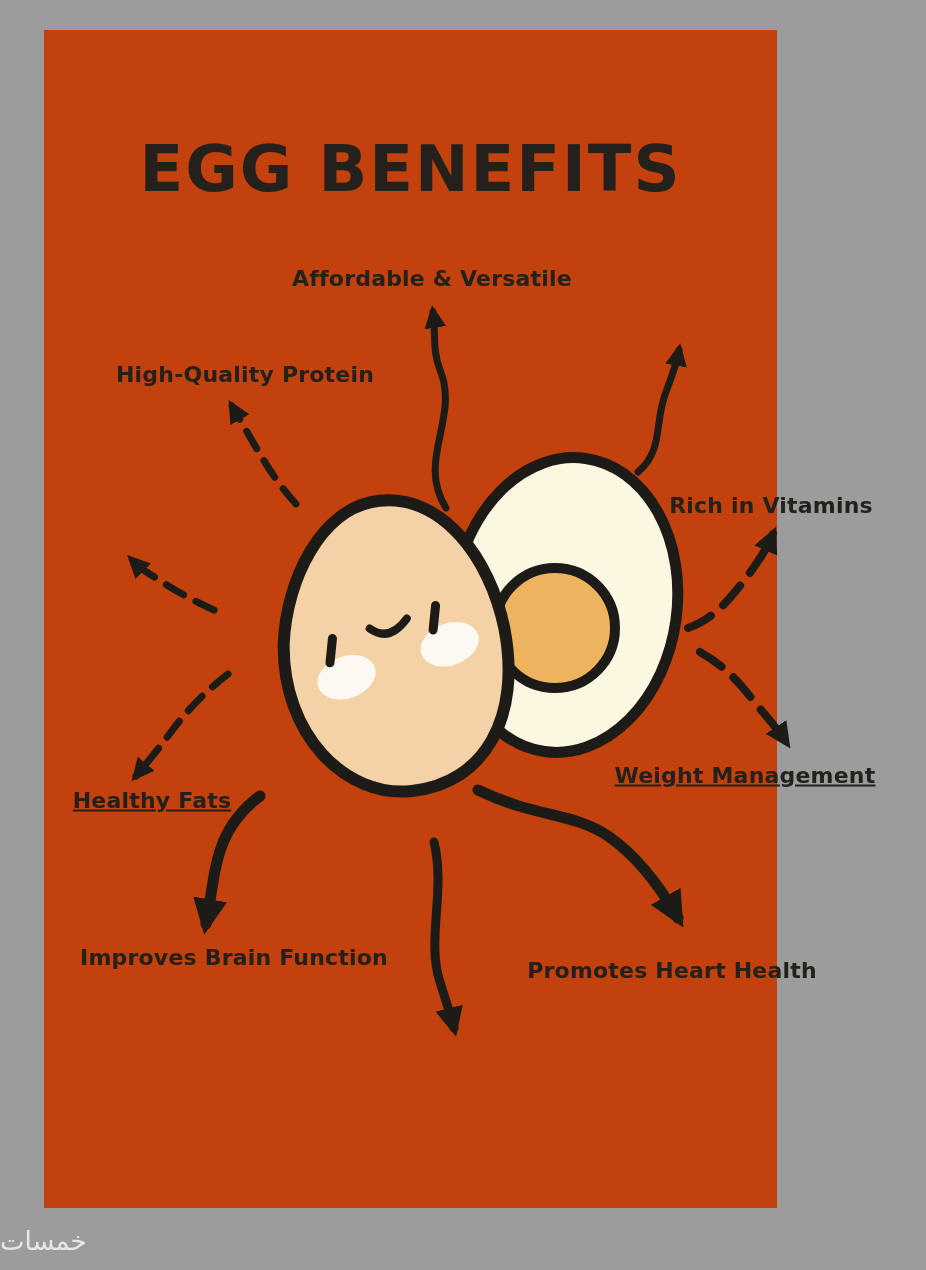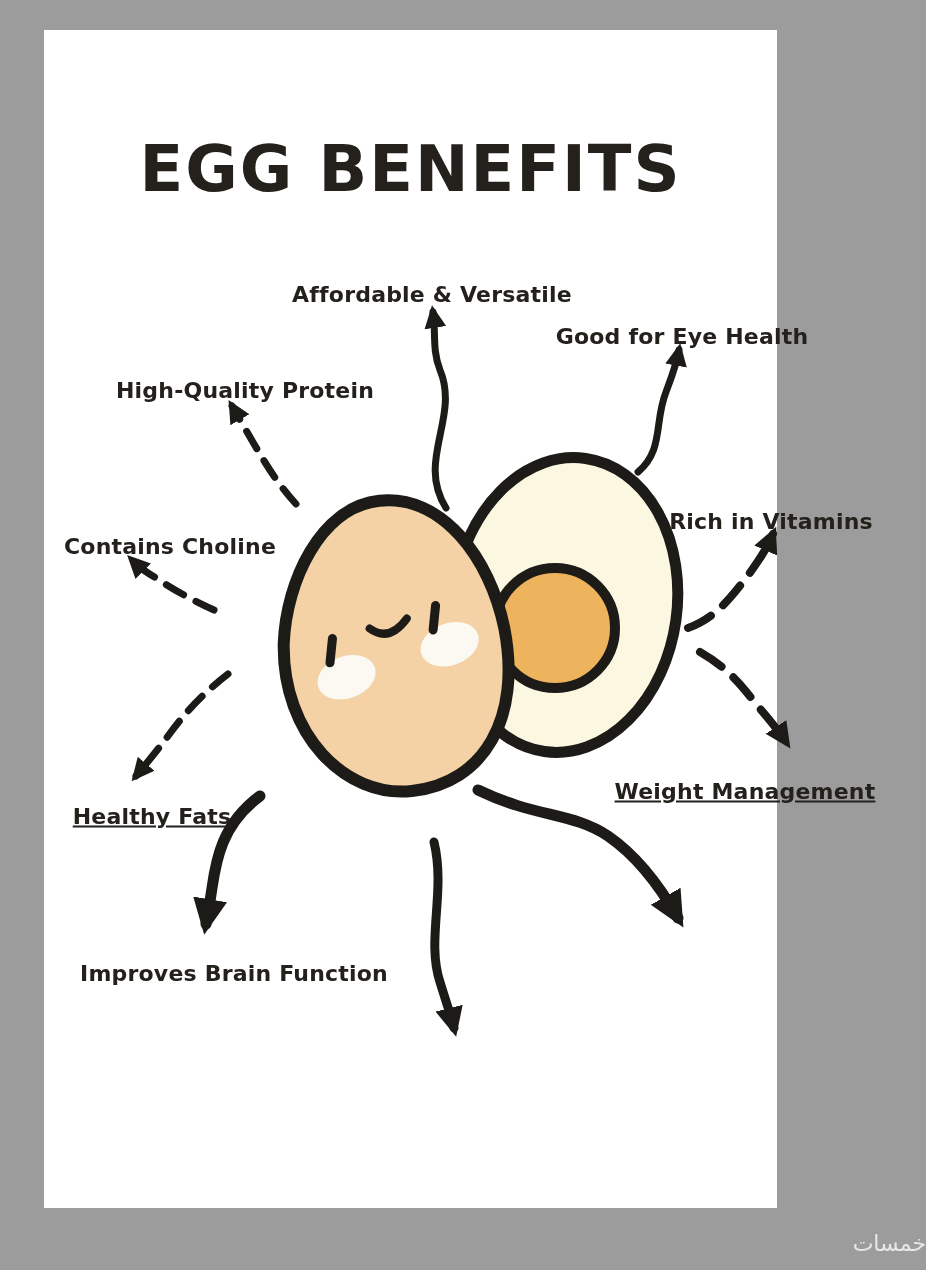--- a/index.html
+++ b/index.html
@@ -13,21 +13,21 @@
     height: 1270px;
     background: #9c9c9c;
     overflow: hidden;
   }
   .poster {
     position: absolute;
     left: 44px;
     top: 30px;
     width: 733px;
     height: 1178px;
-    background: #ffffff;
+    background: #c2410c;
   }
   .title {
     position: absolute;
     top: 102px;
     left: 0;
     width: 100%;
     text-align: center;
     font-size: 64px;
     font-weight: 900;
     letter-spacing: 2px;
@@ -42,29 +42,28 @@
     height: 1178px;
   }
   .benefit {
     position: absolute;
     transform: translate(-50%, -50%);
     white-space: nowrap;
     font-size: 22px;
     font-weight: 700;
     color: #24211c;
     letter-spacing: 0.2px;
-    margin-top: 16px;
   }
   .watermark {
     position: absolute;
     bottom: 14px;
     left: 0;
     width: 100%;
-    text-align: right;
-    font-size: 22px;
+    text-align: left;
+    font-size: 26px;
     color: rgba(245,245,245,0.85);
     direction: rtl;
   }
 </style>
 </head>
 <body>
 
 <div class="frame">
   <div class="poster">
 
@@ -99,24 +98,23 @@
         <path d="M 351 470 C 292 470, 250 540, 241 602 C 230 692, 286 762, 353 762 C 426 762, 470 700, 462 610 C 455 538, 414 470, 351 470 Z" fill="#f4d2a6" stroke="#1d1b18" stroke-width="12"></path>
         <ellipse cx="300" cy="642" rx="30" ry="21" transform="rotate(-14 300 642)" fill="#fbf9f2"></ellipse>
         <ellipse cx="406" cy="620" rx="30" ry="21" transform="rotate(-14 406 620)" fill="#fbf9f2"></ellipse>
         <path d="M 290 602 L 285 626" stroke="#1d1b18" stroke-width="9" stroke-linecap="round" fill="none"></path>
         <path d="M 396 580 L 391 604" stroke="#1d1b18" stroke-width="9" stroke-linecap="round" fill="none"></path>
         <path d="M 328 596 Q 346 612 366 590" stroke="#1d1b18" stroke-width="8" stroke-linecap="round" fill="none"></path>
       </g>
     </svg>
 
     <div class="benefit" style="left:388px; top:248px;">Affordable &amp; Versatile</div>
-    <div class="benefit" style="left:638px; top:290px;">Good for Eye Health</div>
     <div class="benefit" style="left:201px; top:344px;text-align:center;">High-Quality Protein</div>
     <div class="benefit" style="left:727px; top:475px;">Rich in Vitamins</div>
-    <div class="benefit" style="left:126px; top:500px;">Contains Choline</div>
     <div class="benefit" style="left:701px; top:745px;text-decoration:underline;">Weight Management</div>
     <div class="benefit" style="left:108px; top:770px;text-decoration:underline;">Healthy Fats</div>
     <div class="benefit" style="left:190px; top:927px;">Improves Brain Function</div>
+    <div class="benefit" style="left:628px; top:940px;">Promotes Heart Health</div>
 
   </div>
 
   <div class="watermark">خمسات</div>
 </div>
 
 </body></html>

